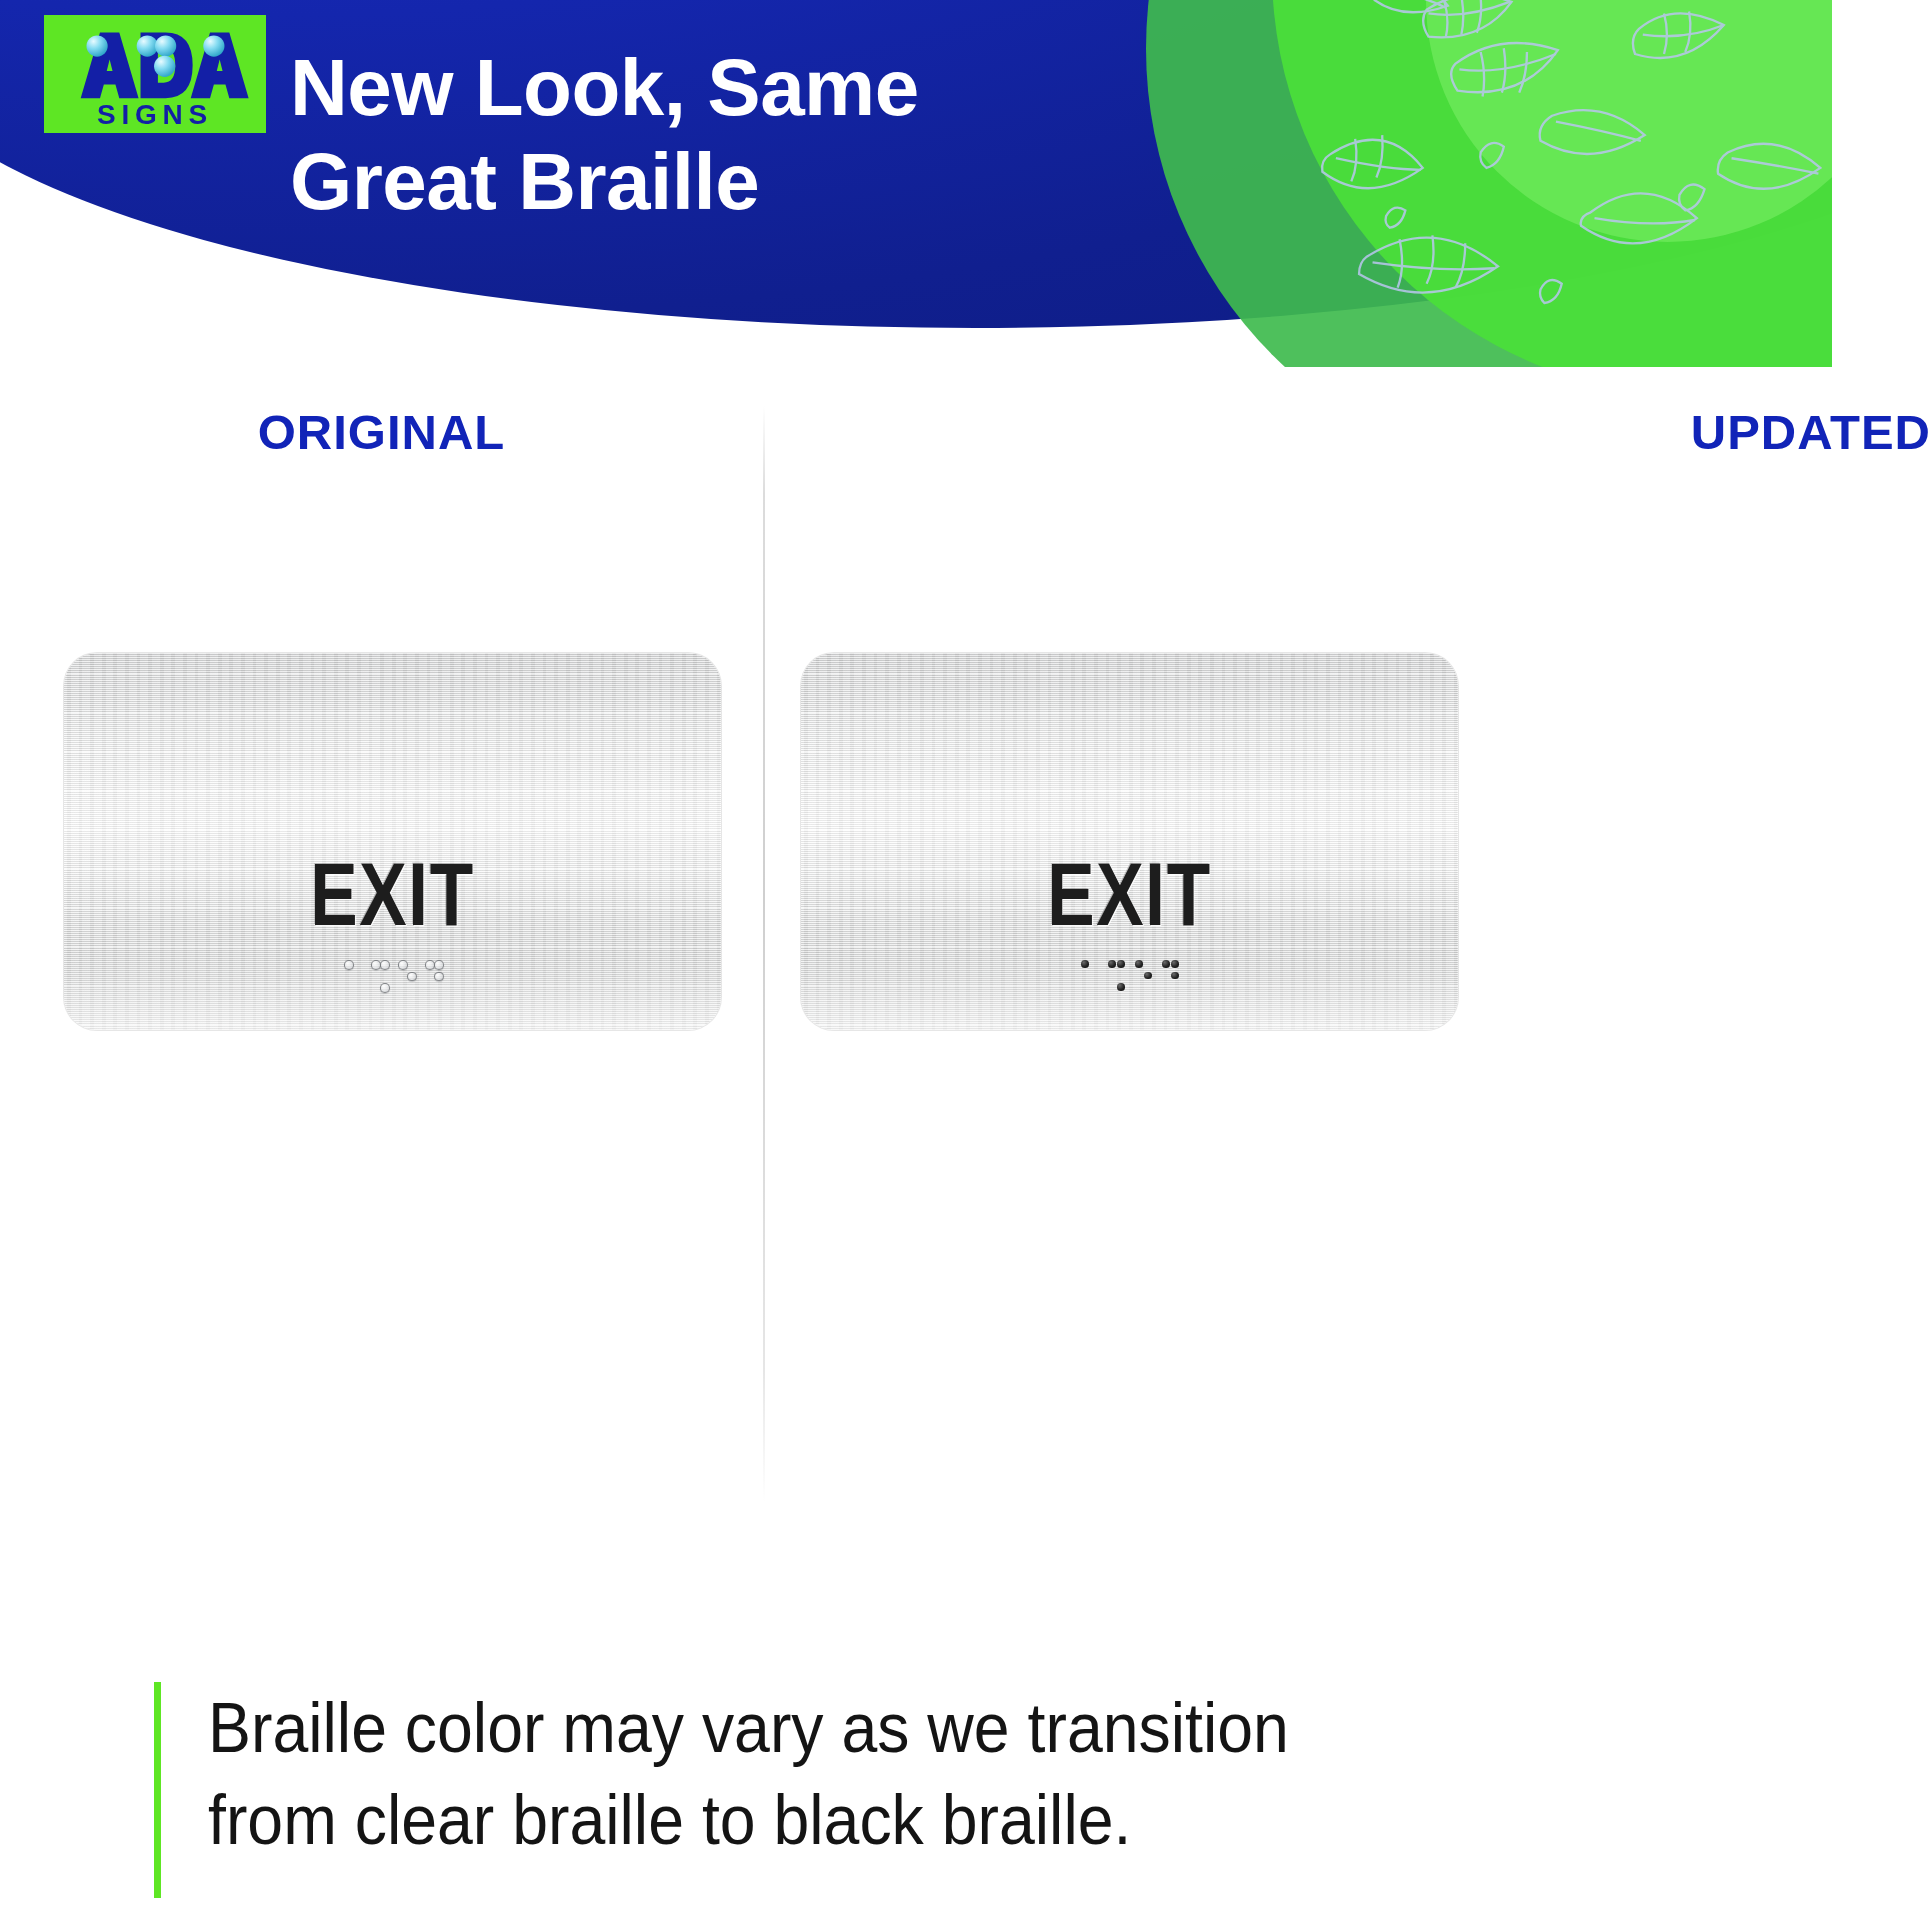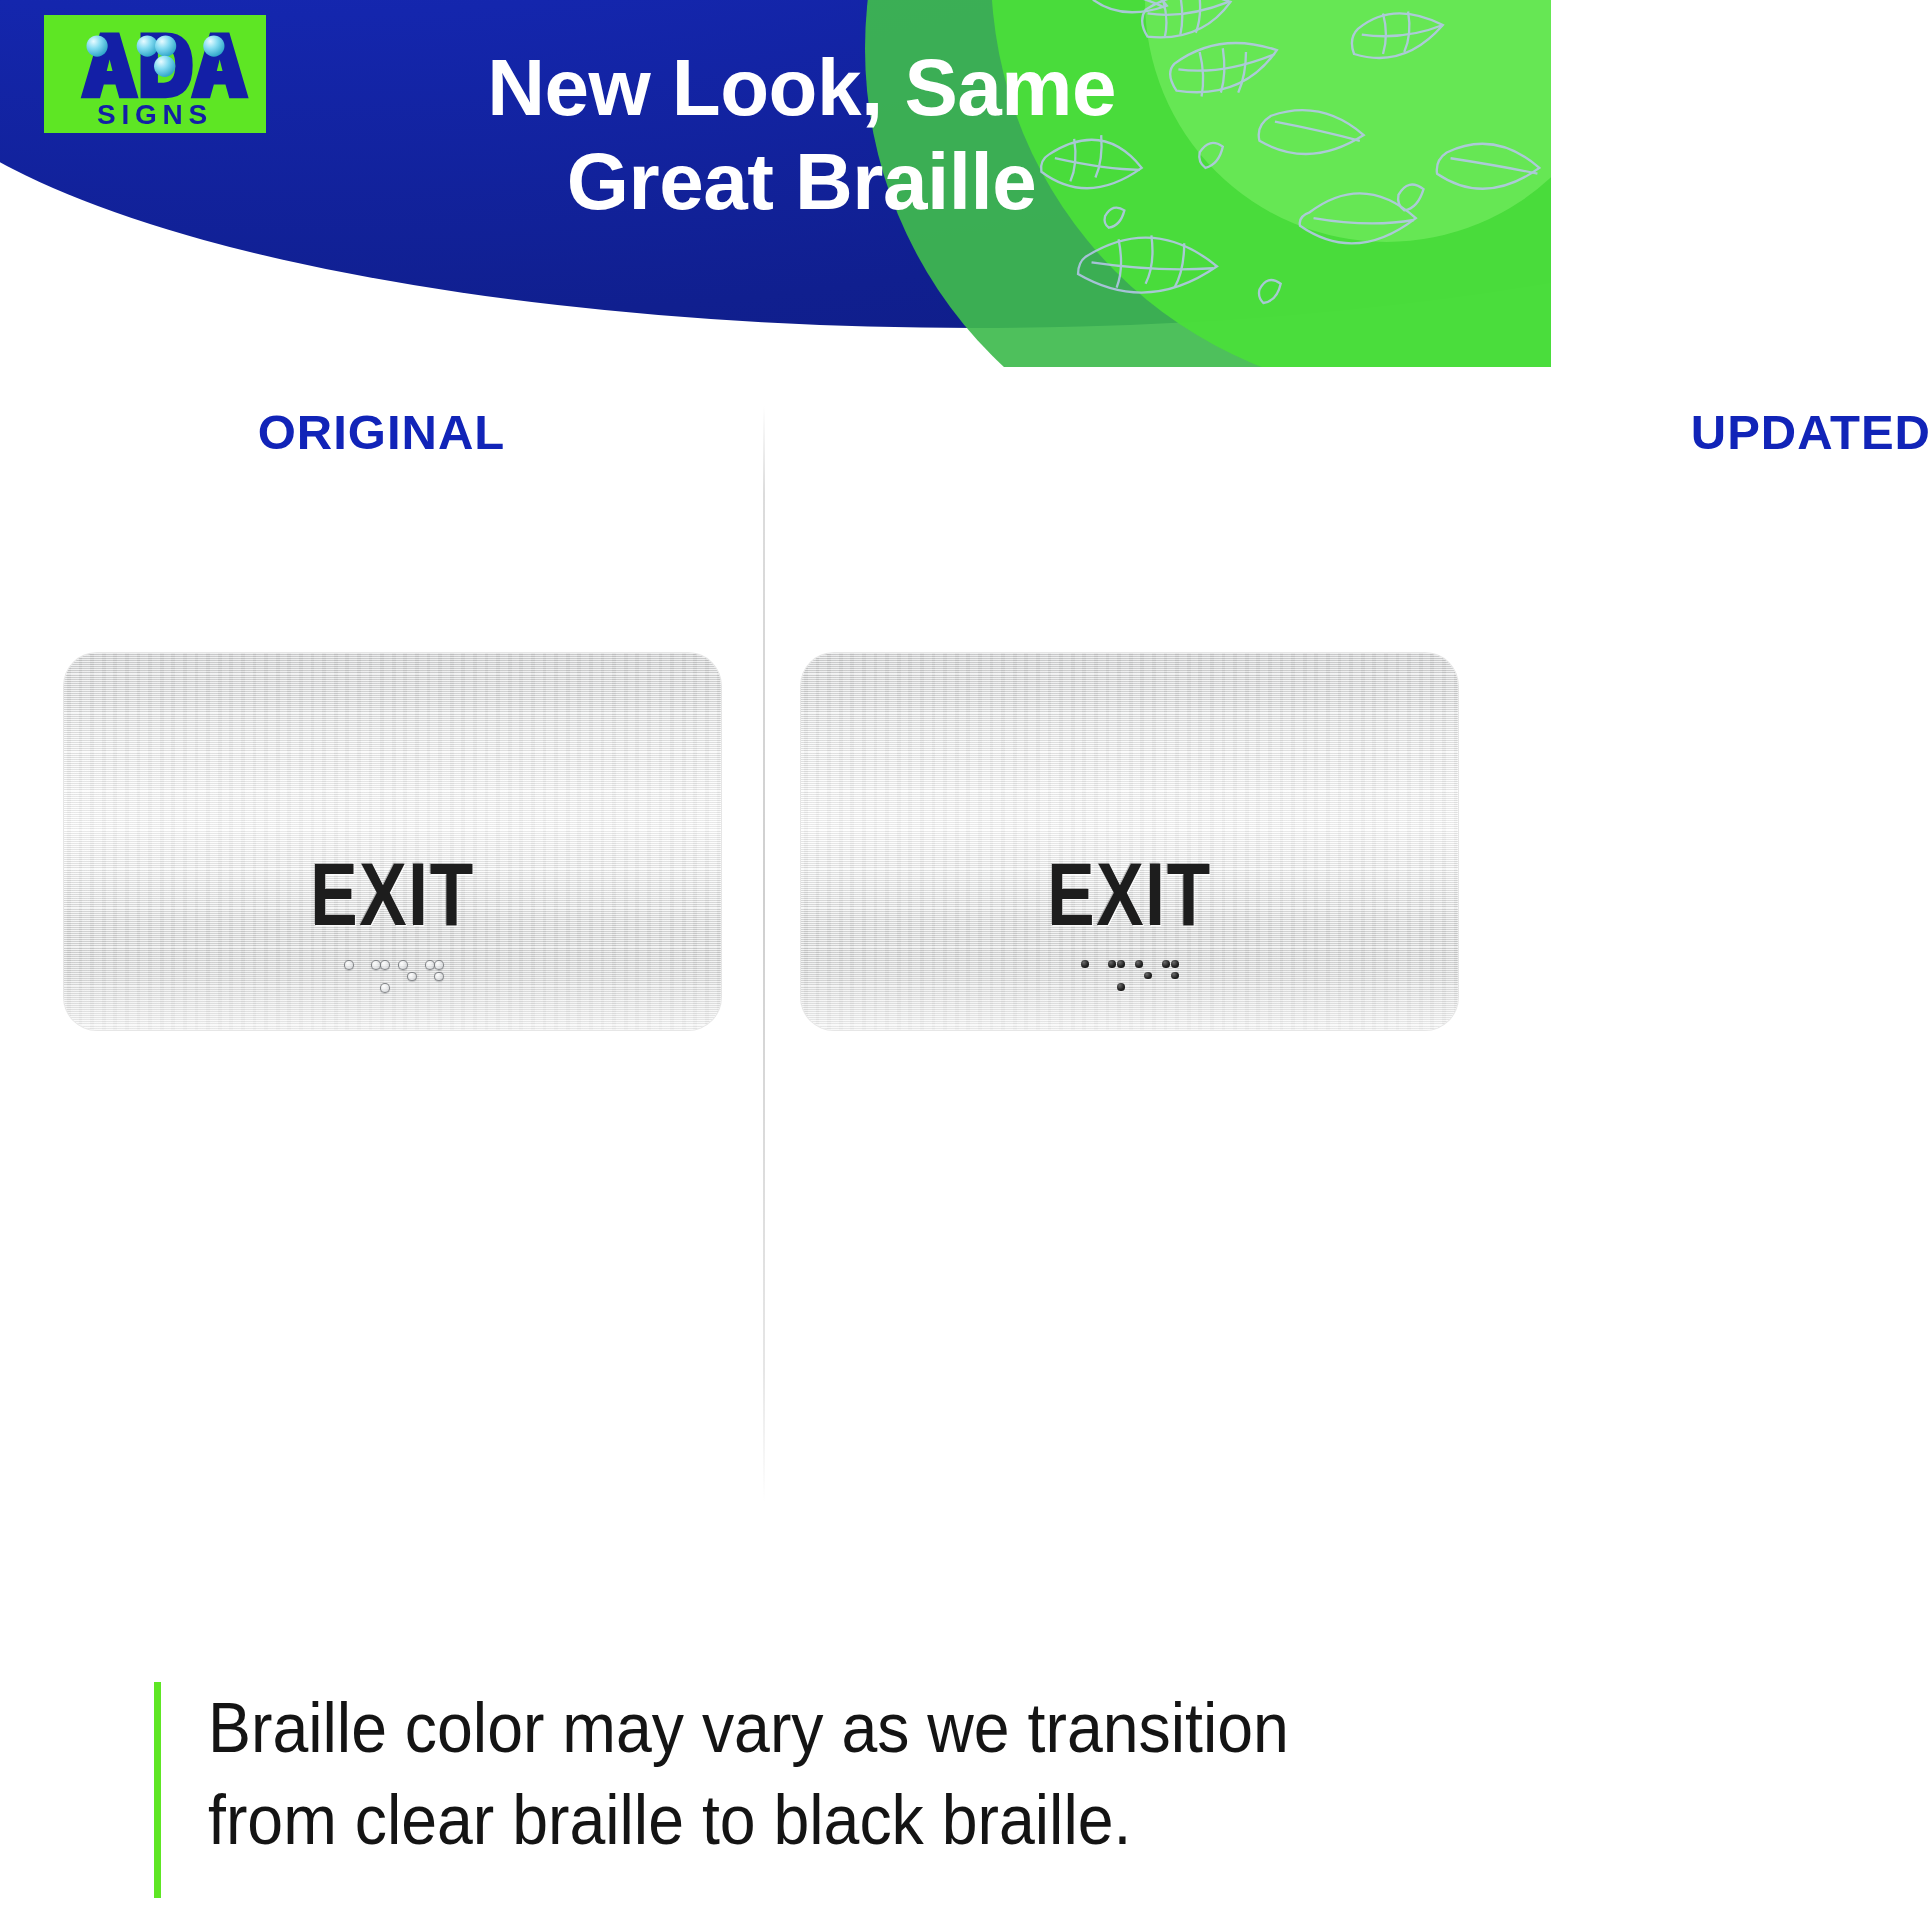--- a/index.html
+++ b/index.html
@@ -6,21 +6,21 @@
   body{
     width:1931px;height:1931px;
     background:#ffffff;
     font-family:"Liberation Sans", sans-serif;
     overflow:hidden;
     position:relative;
   }
   #stage{position:relative;width:1931px;height:1931px;background:#fff;overflow:hidden;}
 
   
-  .header-wrap{position:absolute;left:0;top:0;width:1551px;height:367px;overflow:hidden;}
+  .header-wrap{position:absolute;left:0;top:0;width:1832px;height:367px;overflow:hidden;}
   .header-blue{
     position:absolute;left:-116px;top:-541px;width:2182px;height:869px;
     background:radial-gradient(ellipse at 18% 22%, #1f2fc4 0%, #1426ad 38%, #101f8f 70%, #0d1b7e 100%);
     border-radius:0 0 52% 52% / 0 0 36% 36%;
   }
   .hdr-green-a{
     position:absolute;right:-183px;top:-386px;width:869px;height:869px;border-radius:50%;
     background:#3fbb4e;opacity:.92;
   }
   .hdr-green-b{
@@ -34,21 +34,21 @@
   .leafsvg{position:absolute;right:0px;top:-29px;width:695px;height:415px;pointer-events:none;}
 
   
   .logo{position:absolute;left:44px;top:15.4px;width:222px;height:118px;}
   .logo-plate{position:absolute;left:0;top:0;width:222px;height:118px;background:#5ee624;}
 
   
   .headline{
     position:absolute;left:290px;top:41px;width:1023px;
     color:#ffffff;font-size:80px;line-height:1.17;font-weight:bold;
-    text-align:center;letter-spacing:-0.5px;
+    text-align:left;letter-spacing:-0.5px;
   }
 
   
   .cmp-label{
     position:absolute;top:404px;font-size:49px;font-weight:bold;color:#1124b8;
     letter-spacing:1px;
   }
   .cmp-label.left{left:0;width:763px;text-align:center;}
   .cmp-label.right{left:782px;width:1149px;text-align:right;}
 

